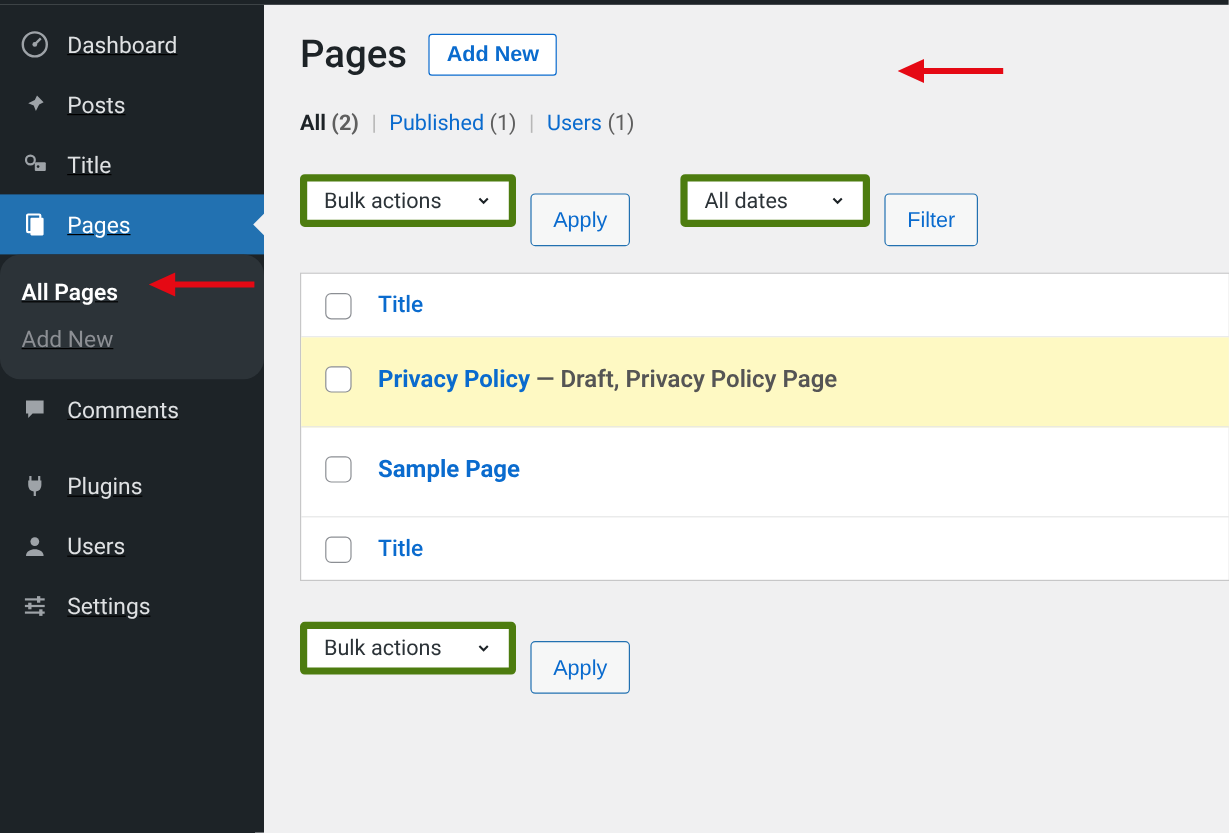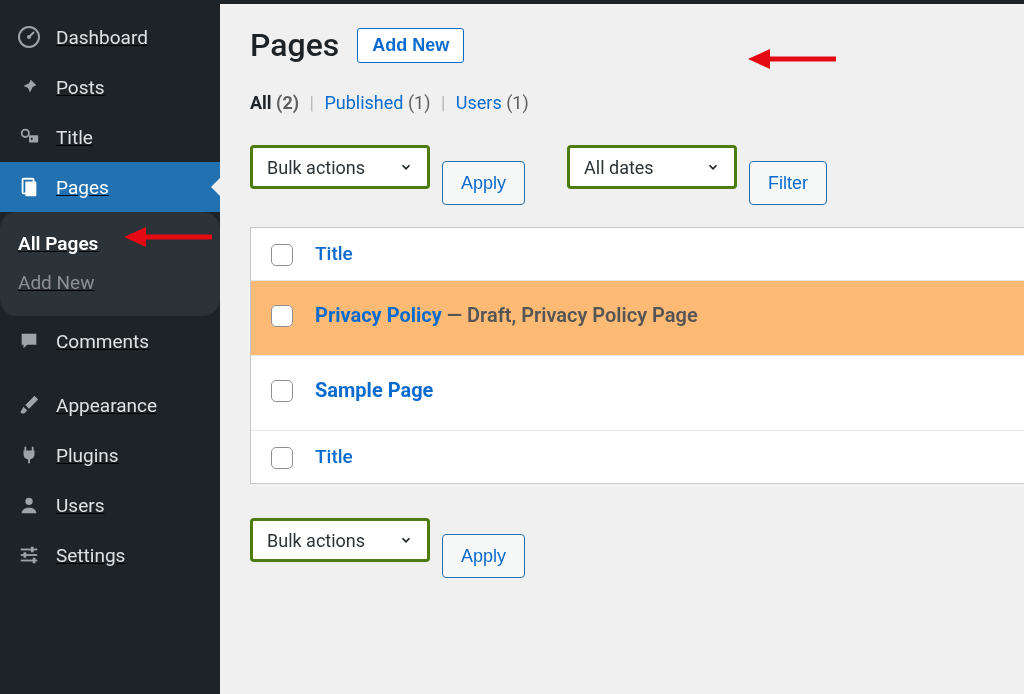--- a/index.html
+++ b/index.html
@@ -134,30 +134,30 @@
     gap:12px;
     margin-top:16px;
     align-items:center;
   }
   .select{
     position:relative;
     display:inline-flex;
     align-items:center;
     justify-content:space-between;
     background:#fff;
-    border:3px solid #4d7c0f;
+    border:6px solid #4d7c0f;
     border-radius:4px;
     height:44px;
     padding:0 14px;
     font-size:18px;
     color:#2c3338;
     cursor:pointer;
   }
   .select.bulk{width:180px;}
-  .select.dates{width:170px;}
+  .select.dates{width:158px;}
   .select .chev{color:#1d2327;}
   .btn-secondary{
     height:44px;
     padding:0 18px;
     border:1.5px solid #2271b1;
     color:#0a6bce;
     background:#f6f7f7;
     font-size:18px;
     border-radius:4px;
     cursor:pointer;
@@ -184,21 +184,21 @@
   }
   .trow.header .col-title, .trow.footer .col-title{
     color:var(--wp-link);
     font-size:19px;
     font-weight:500;
     cursor:pointer;
   }
   .trow.body{
     padding:22px 20px 28px 20px;
   }
-  .trow.body.striped{background:#fdba74;}
+  .trow.body.striped{background:#fef9c3;}
   .trow .cb{
     width:22px;height:22px;
     border:1.5px solid #8c8f94;
     border-radius:5px;
     background:#fff;
     flex-shrink:0;
     cursor:pointer;
     margin-top:2px;
   }
   .row-title{
@@ -285,29 +285,20 @@
       <span class="icon">
         <svg width="22" height="22" viewBox="0 0 24 24" fill="currentColor">
             <path d="M4 4h16v12H10l-4 4v-4H4z"></path>
           </svg>
       </span>
       <span>Comments</span>
     </div>
 
     <div style="height:14px"></div>
 
-    <div class="menu-item">
-      <span class="icon">
-        <svg width="22" height="22" viewBox="0 0 24 24" fill="currentColor">
-            <path d="M18 2l4 4-10 10-4-4z"></path>
-            <path d="M6 14l4 4-3 3c-2 1-5 0-4-2z"></path>
-          </svg>
-      </span>
-      <span>Appearance</span>
-    </div>
 
     <div class="menu-item">
       <span class="icon">
         <svg width="22" height="22" viewBox="0 0 24 24" fill="currentColor">
             <path d="M9 3v4h6V3h2v4h1v4a6 6 0 01-5 5.9V21h-2v-4.1A6 6 0 016 11V7h1V3z"></path>
           </svg>
       </span>
       <span>Plugins</span>
     </div>
 

